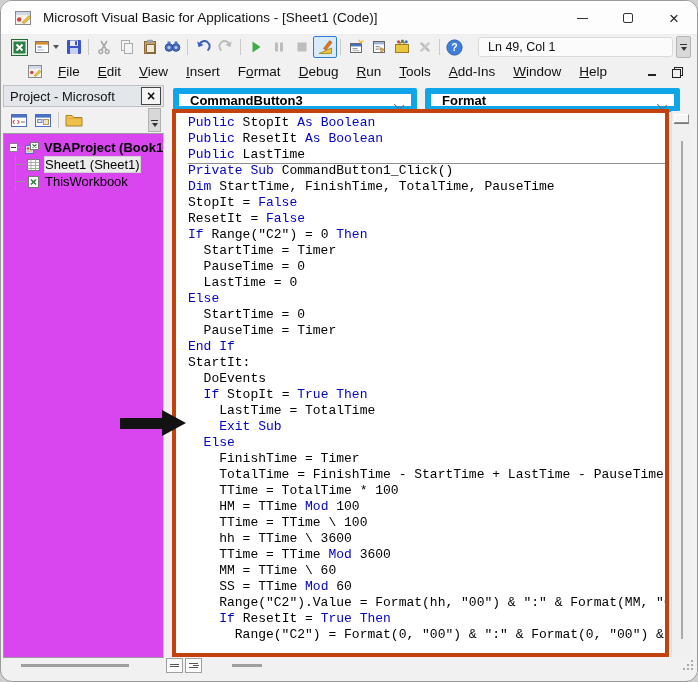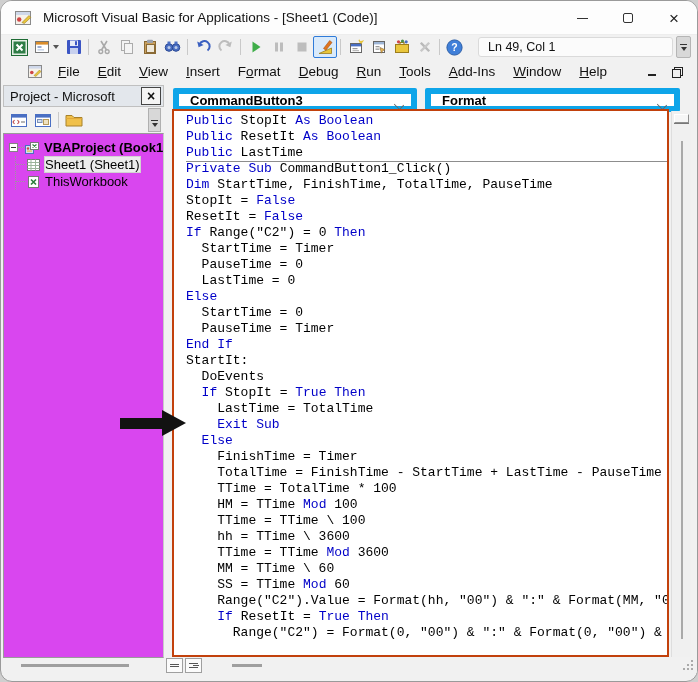--- a/index.html
+++ b/index.html
@@ -76,21 +76,21 @@
 
   
   .dd { position:absolute; height:24px; background:#fff; border:6px solid #0ea5e9; border-radius:2px;
         display:flex; align-items:center; padding-left:11px; font-size:13px; font-weight:bold; color:#000; }
   .dd .chev { position:absolute; right:8px; top:7px; width:8px; height:8px; border-right:1.6px solid #666;
               border-bottom:1.6px solid #666; transform:rotate(45deg) scale(1,0.8); }
   #dd-object { left:172px; top:87px; width:244px; }
   #dd-procedure { left:424px; top:87px; width:255px; }
 
   .annotation-rect { position:absolute; left:171px; top:108px; width:497px; height:548px;
-                     border:2px solid #c2410c; background:#a21caf; overflow:hidden;padding-left:48px; }
+                     border:4px solid #c2410c; background:#a21caf; overflow:hidden;padding-left:48px; }
   .code-content { position:absolute; inset:0; padding:2px 0 0 12px; background:#fff;
                   font-family:"Liberation Mono","DejaVu Sans Mono",monospace; font-size:13px; line-height:16px;
                   white-space:pre; overflow:hidden; }
   .code-line { height:16px; }
   .code-line.sep { box-shadow:0 1px 0 0 #8d8d8d; }
   .code-line span.k { color:var(--kw,#0000C8); }
   .code-line span.t { color:#000; }
 
   .v-scroll { position:absolute; left:670px; top:110px; width:20px; height:546px; background:#f0f0f0;
               border-left:1px solid #dedede; }

